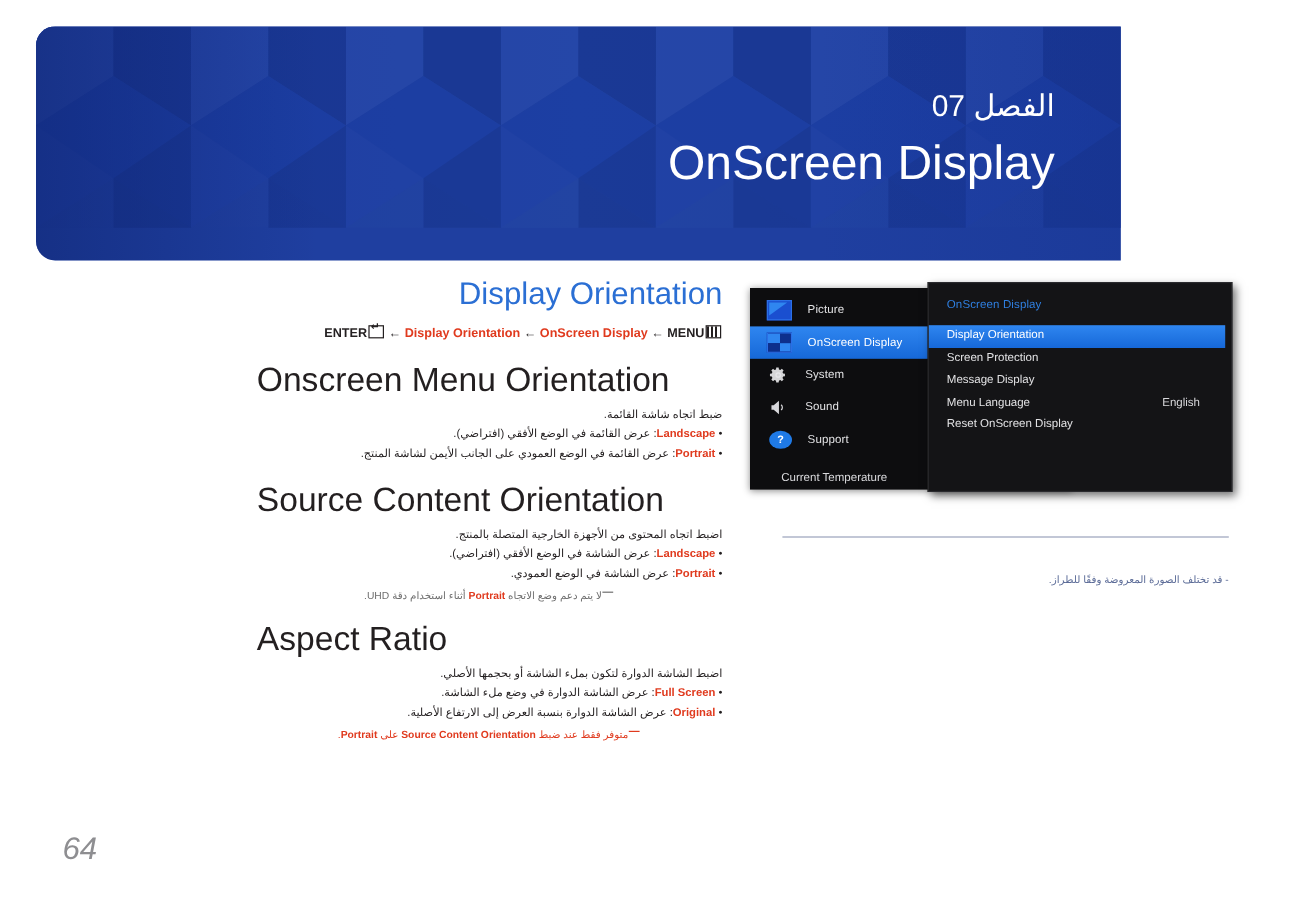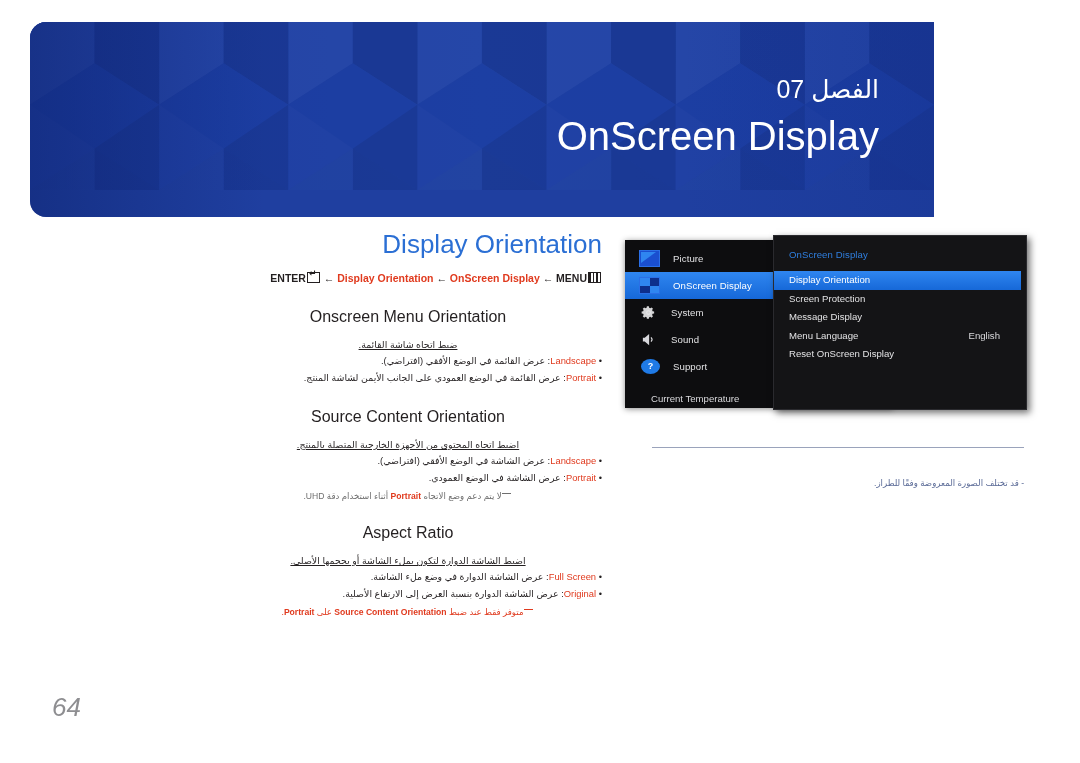--- a/index.html
+++ b/index.html
@@ -117,50 +117,49 @@
     width: 11px; height: 9px;
     margin: 0 1px;
     background:
       linear-gradient(90deg,
         #231f20 0 1.6px, transparent 1.6px 3.6px,
         #231f20 3.6px 5.2px, transparent 5.2px 7.2px,
         #231f20 7.2px 8.8px, transparent 8.8px 100%);
   }
 
   .sec-head {
-    font-size: 16px;
+    font-size: 28px;
     line-height: 26px;
     direction: ltr;
-    text-align: center;
+    text-align: left;
     color: #231f20;
     font-weight: 400;
     margin: 18px 0 7px 0;
   }
   .sec-head.tight { margin-top: 16px; }
 
   .ar-line {
     font-size: 9.4px;
     line-height: 16px;
     color: #231f20;
     direction: rtl;
-    text-align: center;
+    text-align: right;
     margin: 0;
     white-space: nowrap;
-    text-decoration: underline;
   }
   .bullet-line {
     font-size: 9.4px;
     line-height: 16.5px;
     direction: rtl;
     text-align: right;
     white-space: nowrap;
     margin: 0;
   }
   .bullet-line .dot { color: #231f20; }
-  .kw { color: #e03a1e; font-weight: normal; direction: ltr; unicode-bidi: embed; }
+  .kw { color: #e03a1e; font-weight: bold; direction: ltr; unicode-bidi: embed; }
   .note-line {
     font-size: 8.6px;
     line-height: 15px;
     color: #e03a1e;
     direction: rtl;
     text-align: center;
     white-space: nowrap;
     margin: 3px 0 0 0;
     position: relative;
   }

